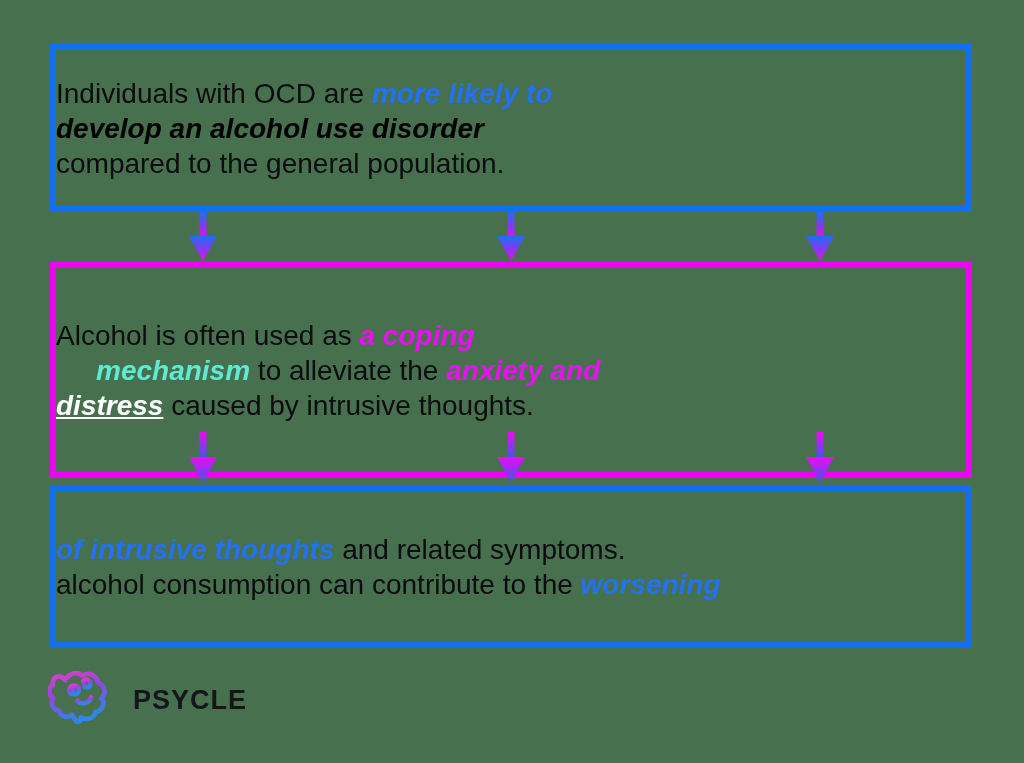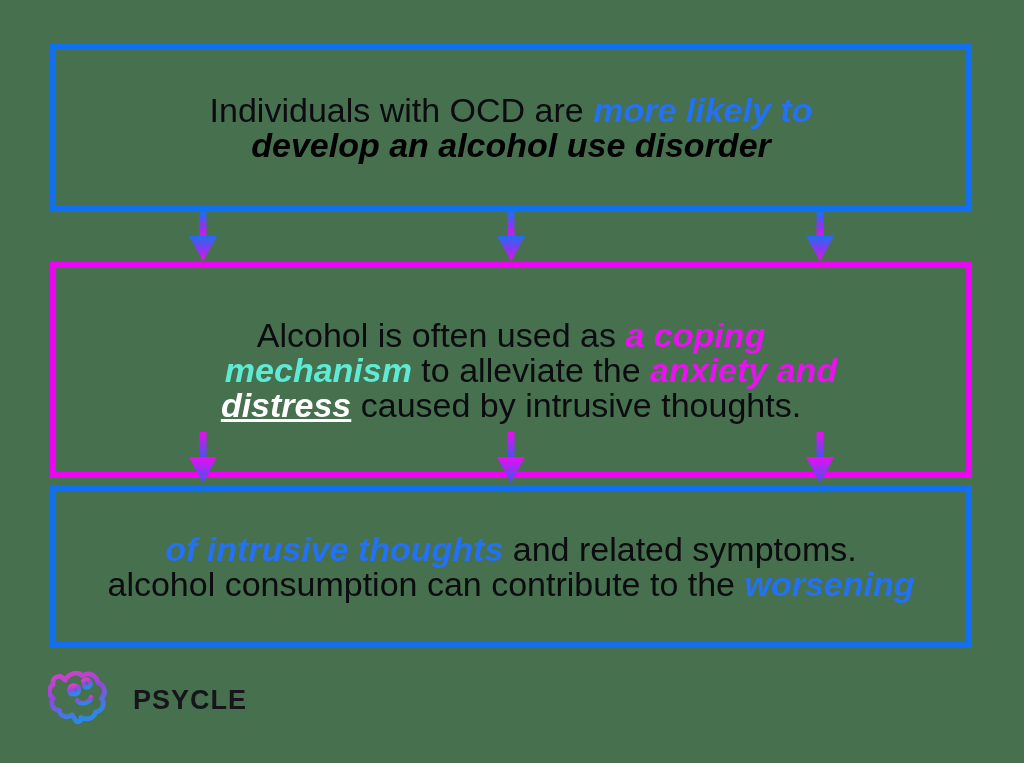--- a/index.html
+++ b/index.html
@@ -12,22 +12,22 @@
   }
   .box{
     position:absolute;left:50px;width:922px;
     border:6px solid;box-sizing:border-box;
     display:flex;align-items:center;justify-content:center;
   }
   #box-0{top:44px;height:168px;}
   #box-1{top:262px;height:216px;}
   #box-2{top:485px;height:163px;}
   .box-text{
-    width:100%;text-align:center;
-    font-size:34px;line-height:35px;
+    width:100%;text-align:left;
+    font-size:28px;line-height:35px;
     color:var(--text-dark,#0B0B10);
   }
   .box-text .line{white-space:pre;}
   .box-text .hl{font-weight:bold;font-style:italic;}
   .box-text .norm{font-weight:normal;}
   .arrow-row{position:absolute;left:0;width:1024px;display:block;}
   #arrows-0{top:212px;height:50px;}
   #arrows-1{top:432px;height:53px;}
   .logo{
     position:absolute;left:48px;top:662px;height:76px;
@@ -41,20 +41,21 @@
 </style>
 </head>
 <body>
 
 <div class="canvas">
 
   <div class="box" id="box-0" style="border-color: rgb(17, 112, 240);">
     <div class="box-text">
         <div class="line"><span class="norm">Individuals with OCD are </span><span class="hl" style="color: rgb(36, 113, 242);">more likely to</span></div>
         <div class="line"><span class="hl" style="color: #000000;">develop an alcohol use disorder</span></div>
+        <div class="line"><span class="norm">compared to the general population.</span></div>
       </div>
   </div>
 
   <svg class="arrow-row" id="arrows-0" viewBox="0 0 1024 50">
     <defs>
       <linearGradient id="arrowGrad0" x1="0" y1="0" x2="0" y2="1">
         <stop offset="0%" stop-color="#1D6FF2"></stop>
         <stop offset="55%" stop-color="#8A35F0"></stop>
         <stop offset="100%" stop-color="#E90FE9"></stop>
       </linearGradient>

